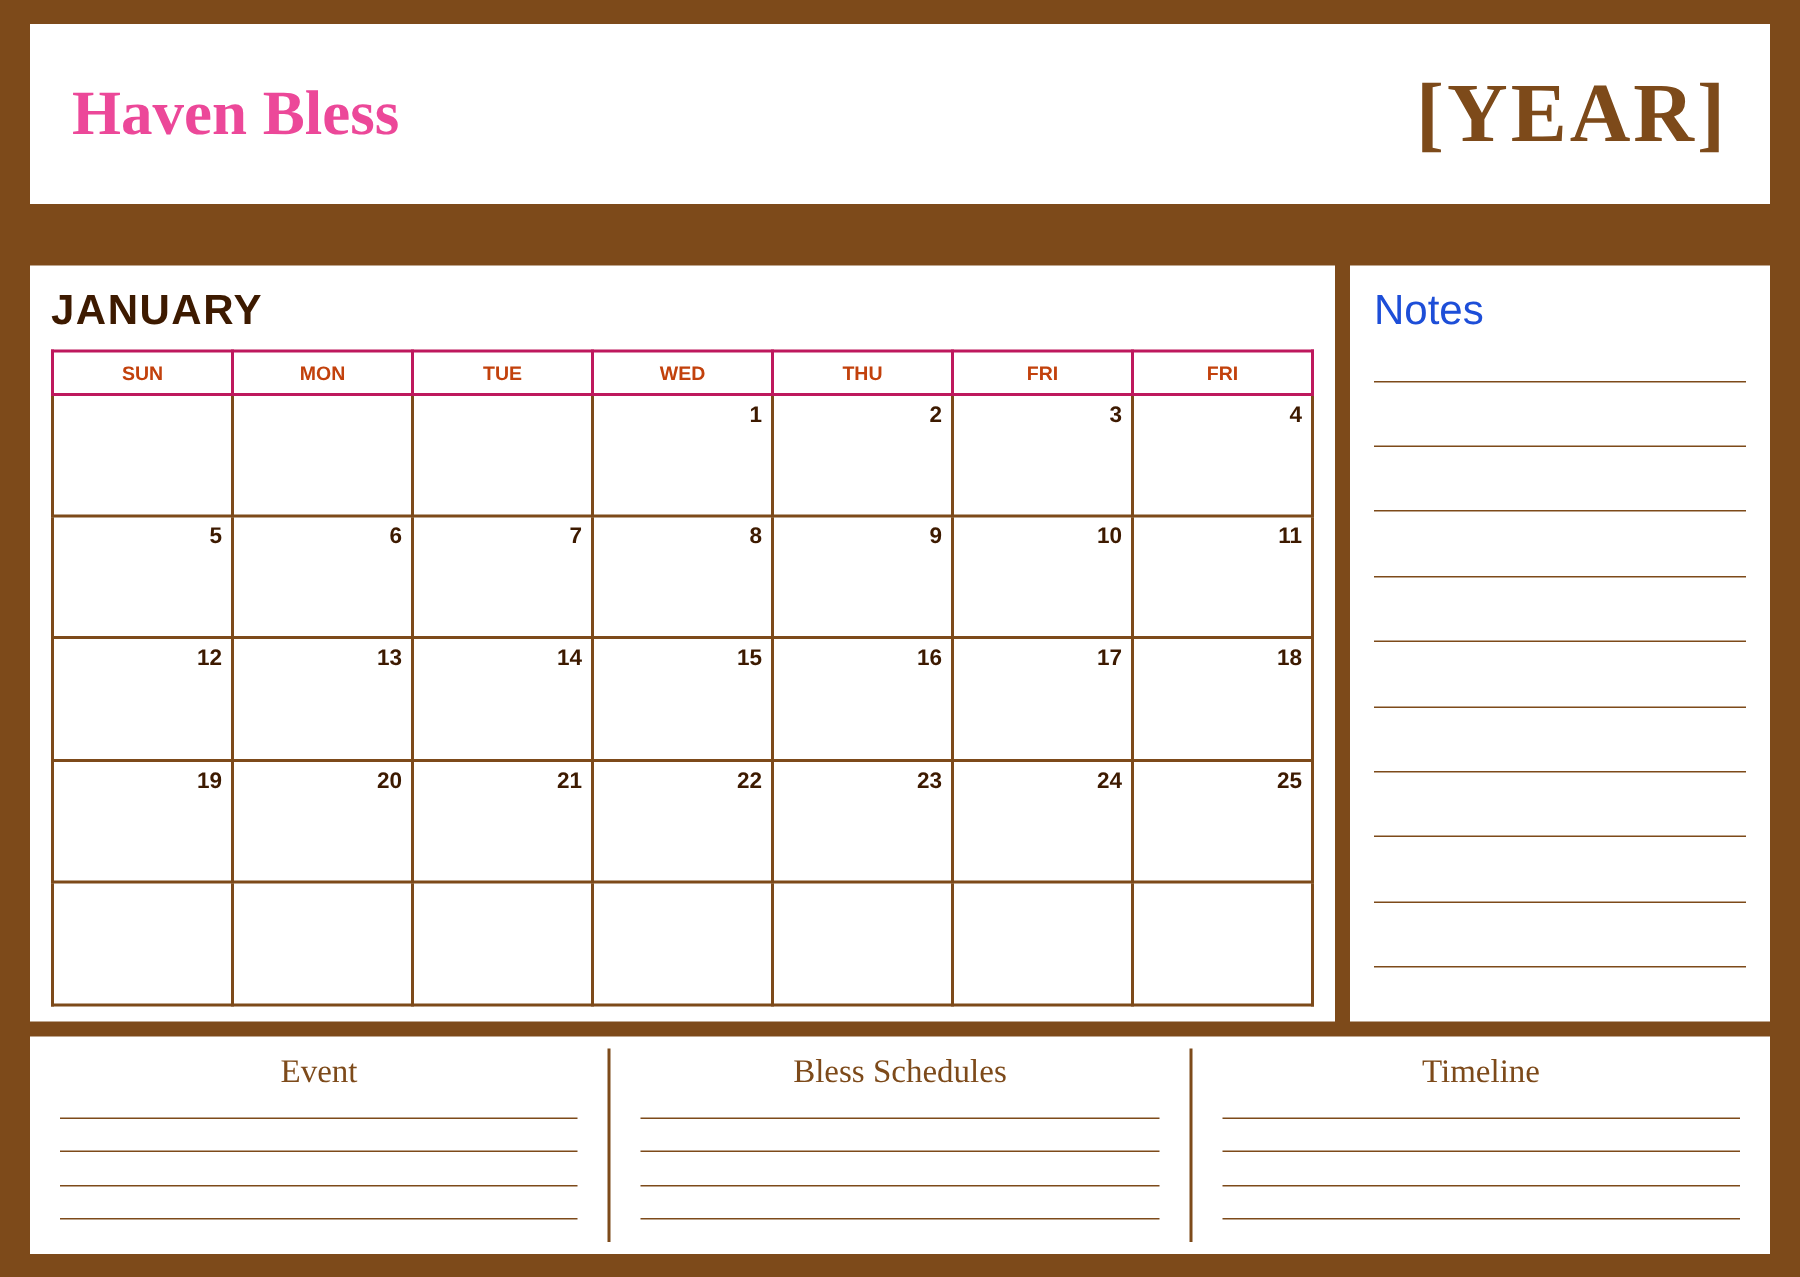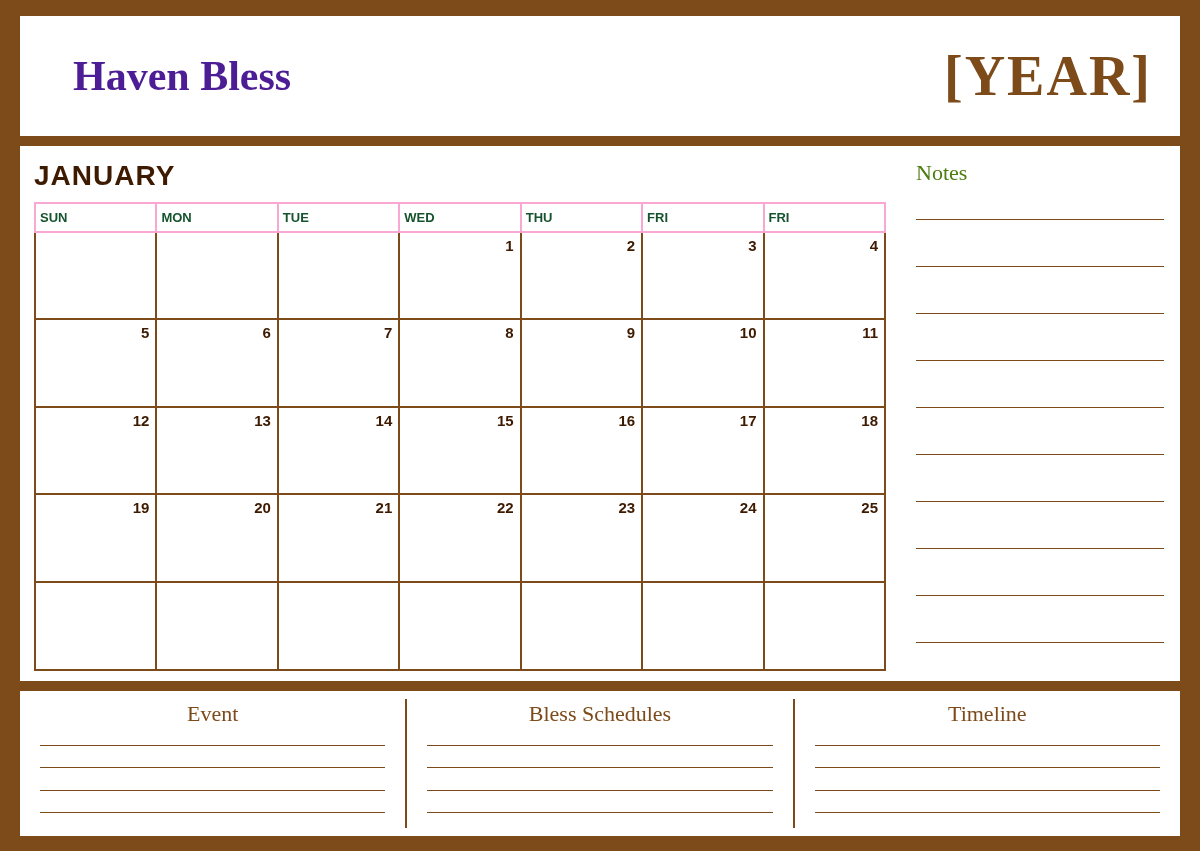--- a/index.html
+++ b/index.html
@@ -53,38 +53,39 @@
 
     .logo-text-small {
       font-size: 10px;
       color: #7d4a1a;
       letter-spacing: 1px;
       font-family: Arial, sans-serif;
     }
 
     .brand-name {
       font-size: 42px;
-      color: #4c1d95;
+      color: #ec4899;
       font-family: Georgia, serif;
       font-weight: bold;
-      margin-left: 25px;
     }
 
     .year-label {
       font-size: 56px;
       color: #7d4a1a;
       font-family: Georgia, serif;
       font-weight: bold;
       letter-spacing: 2px;
     }
 
     
     .main-content {
       display: flex;
-      flex: 1;
+      gap: 10px;
+      flex: 1;
+      margin-top: 31px;
     }
 
     
     .calendar-section {
       background: #ffffff;
       flex: 1;
       padding: 14px 14px 10px 14px;
       display: flex;
       flex-direction: column;
     }
@@ -98,25 +99,25 @@
       letter-spacing: 1px;
     }
 
     .calendar-table {
       width: 100%;
       border-collapse: collapse;
       flex: 1;
     }
 
     .calendar-table th {
-      border: 2px solid #f9a8d4;
-      text-align: left;
+      border: 2px solid #be185d;
+      text-align: center;
       font-size: 13px;
       font-weight: bold;
-      color: #14532d;
+      color: #c2410c;
       padding: 6px 4px;
       font-family: Arial, sans-serif;
       background: #fff;
     }
 
     .calendar-table td {
       border: 2px solid #7d4a1a;
       width: 14.28%;
       height: 60px;
       vertical-align: top;
@@ -135,23 +136,23 @@
     
     .notes-section {
       background: #ffffff;
       width: 280px;
       padding: 14px 16px;
       display: flex;
       flex-direction: column;
     }
 
     .notes-title {
-      font-size: 22px;
-      color: #4d7c0f;
-      font-family: Liberation Serif, serif;
+      font-size: 28px;
+      color: #1d4ed8;
+      font-family: Liberation Sans, sans-serif;
       margin-bottom: 10px;
     }
 
     .note-lines {
       flex: 1;
       display: flex;
       flex-direction: column;
       justify-content: space-around;
     }
 

